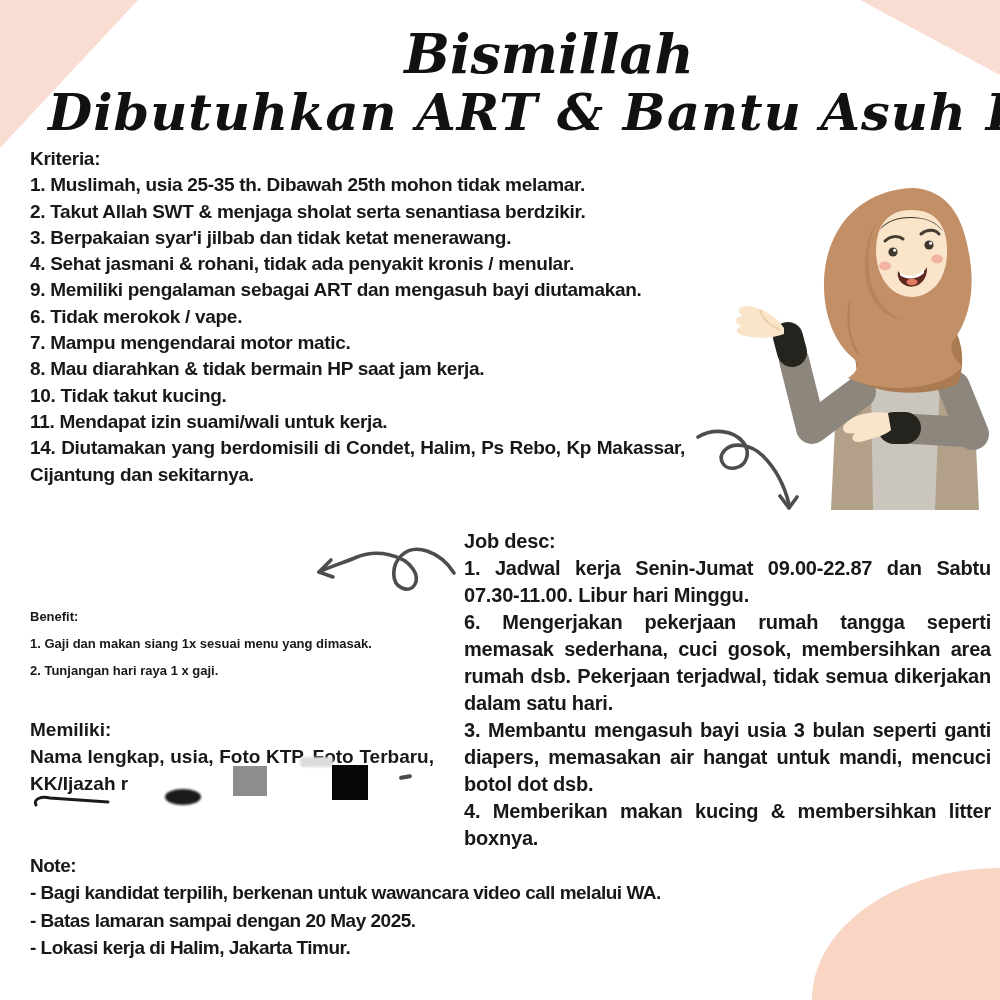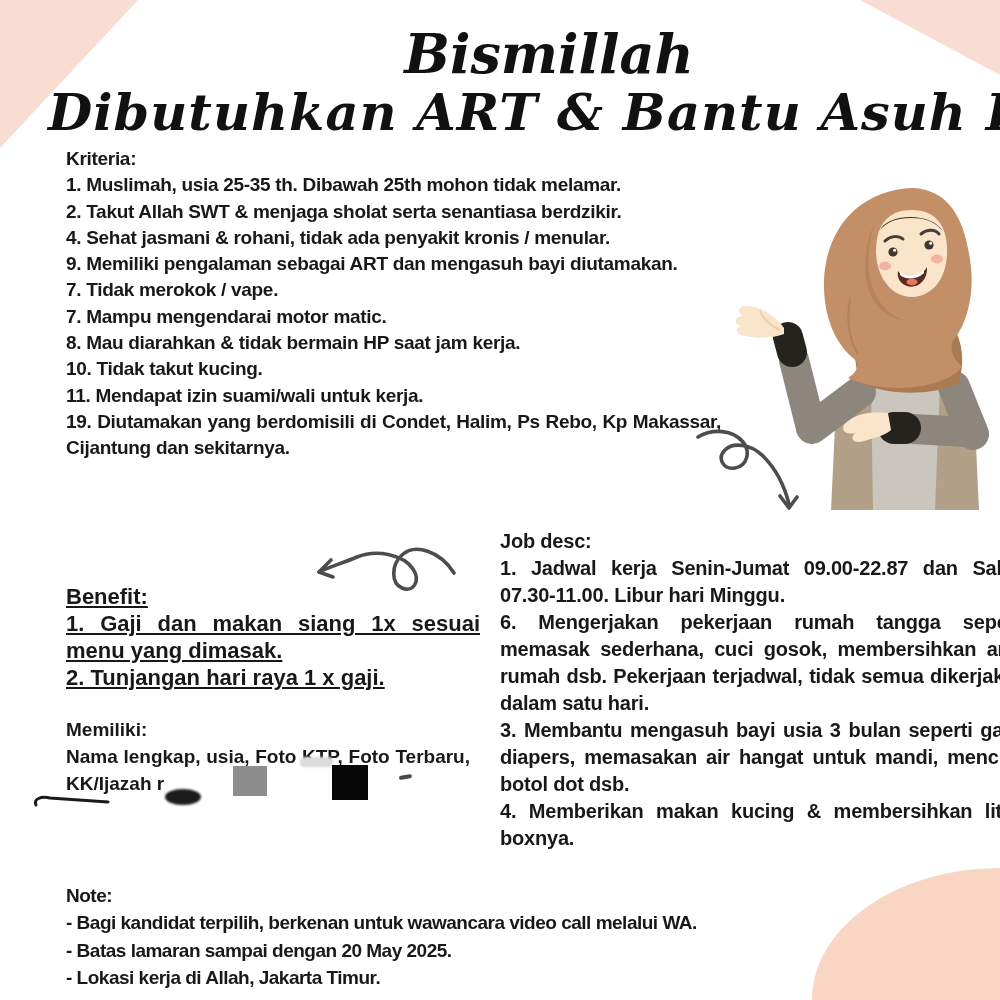--- a/index.html
+++ b/index.html
@@ -14,26 +14,26 @@
   .corner-br{position:absolute;right:0;bottom:0;width:188px;height:132px;background:#f9d6c4;
              border-top-left-radius:100% 100%;}
 
   
   .title{position:absolute;left:0;right:0;text-align:center;color:#111;
          font-family:"DejaVu Serif",serif;font-style:italic;font-weight:bold;white-space:nowrap;}
   .title1{top:22px;font-size:54px;padding-left:98px;}
   .title2{top:82px;font-size:51px;padding-left:48px;letter-spacing:1px;}
 
   
-  .tb{position:absolute;font-weight:700;color:#181818;margin-left:36px;}
+  .tb{position:absolute;font-weight:700;color:#181818;}
   .kriteria{left:30px;top:146px;width:655px;font-size:19px;line-height:26.3px;letter-spacing:-0.3px;}
   .jobdesc{left:464px;top:528px;width:527px;font-size:20px;line-height:27px;letter-spacing:-0.2px;}
-  .benefit{left:30px;top:583px;width:414px;font-size:22px;line-height:27px;text-decoration:underline;}
+  .benefit{left:30px;top:603px;width:414px;font-size:13px;line-height:27px;}
   .kirimkan{left:30px;top:716px;width:404px;font-size:19px;line-height:27px;}
-  .note{left:30px;top:882px;width:750px;font-size:19px;line-height:27.4px;letter-spacing:-0.5px;}
+  .note{left:30px;top:852px;width:750px;font-size:19px;line-height:27.4px;letter-spacing:-0.5px;}
   .just{text-align:justify;}
 
   
   .redact{position:absolute;}
   .r-gray{left:233px;top:766px;width:34px;height:30px;background:#8d8d8d;}
   .r-black{left:332px;top:765px;width:36px;height:35px;background:#070707;}
   .r-blob{left:165px;top:789px;width:36px;height:16px;background:#1b1b1b;border-radius:50%;filter:blur(1px);}
   .r-smear{left:300px;top:757px;width:33px;height:10px;background:#dcdcdc;border-radius:4px;filter:blur(1px);}
   .r-dash{left:399px;top:775px;width:13px;height:4px;background:#4a4a4a;border-radius:2px;transform:rotate(-10deg);}
   .r-stroke{left:31px;top:793px;width:80px;height:18px;}
@@ -52,28 +52,29 @@
   <div class="corner-tr"></div>
   <div class="corner-br"></div>
 
   <div class="title title1">Bismillah</div>
   <div class="title title2">Dibutuhkan ART &amp; Bantu Asuh Bayi</div>
 
   <section class="tb kriteria">
     <div>Kriteria:</div>
     <div>1. Muslimah, usia 25-35 th. Dibawah 25th mohon tidak melamar.</div>
     <div>2. Takut Allah SWT &amp; menjaga sholat serta senantiasa berdzikir.</div>
+    <div>3. Berpakaian syar'i jilbab dan tidak ketat menerawang.</div>
     <div>4. Sehat jasmani &amp; rohani, tidak ada penyakit kronis / menular.</div>
     <div>9. Memiliki pengalaman sebagai ART dan mengasuh bayi diutamakan.</div>
-    <div>7. Tidak merokok / vape.</div>
+    <div>6. Tidak merokok / vape.</div>
     <div>7. Mampu mengendarai motor matic.</div>
     <div>8. Mau diarahkan &amp; tidak bermain HP saat jam kerja.</div>
     <div>10. Tidak takut kucing.</div>
     <div>11. Mendapat izin suami/wali untuk kerja.</div>
-    <div class="just">19. Diutamakan yang berdomisili di Condet, Halim, Ps Rebo, Kp Makassar, Cijantung dan sekitarnya.</div>
+    <div class="just">14. Diutamakan yang berdomisili di Condet, Halim, Ps Rebo, Kp Makassar, Cijantung dan sekitarnya.</div>
   </section>
 
   <section class="tb jobdesc">
     <div>Job desc:</div>
     <div class="just">1. Jadwal kerja Senin-Jumat 09.00-22.87 dan Sabtu 07.30-11.00. Libur hari Minggu.</div>
     <div class="just">6. Mengerjakan pekerjaan rumah tangga seperti memasak sederhana, cuci gosok, membersihkan area rumah dsb. Pekerjaan terjadwal, tidak semua dikerjakan dalam satu hari.</div>
     <div class="just">3. Membantu mengasuh bayi usia 3 bulan seperti ganti diapers, memasakan air hangat untuk mandi, mencuci botol dot dsb.</div>
     <div class="just">4. Memberikan makan kucing &amp; membersihkan litter boxnya.</div>
   </section>
 
@@ -94,21 +95,21 @@
   <div class="redact r-blob"></div>
   <div class="redact r-dash"></div>
   <svg class="redact r-stroke" width="80" height="18" viewBox="0 0 80 18">
     <path d="M5,12 C2,6 10,3 19,5 L77,9" fill="none" stroke="#1a1a1a" stroke-width="3" stroke-linecap="round"></path>
   </svg>
 
   <section class="tb note">
     <div>Note:</div>
     <div>- Bagi kandidat terpilih, berkenan untuk wawancara video call melalui WA.</div>
     <div>- Batas lamaran sampai dengan 20 May 2025.</div>
-    <div>- Lokasi kerja di Allah, Jakarta Timur.</div>
+    <div>- Lokasi kerja di Halim, Jakarta Timur.</div>
   </section>
 
   <svg class="arrow-left" width="160" height="62" viewBox="0 0 160 62">
     <path d="M149,40 C135,18 110,10 97,22 C86,32 86,50 97,55 C108,60 116,48 108,36 C99,22 72,16 52,24 C38,30 24,34 14,39" fill="none" stroke="#4d4d4d" stroke-width="3.6" stroke-linecap="round"></path>
     <path d="M14,39 L26,27 M14,39 L28,44" fill="none" stroke="#4d4d4d" stroke-width="3.6" stroke-linecap="round"></path>
   </svg>
 
   <svg class="arrow-right" width="120" height="100" viewBox="0 0 120 100">
     <path d="M13,17 C28,8 48,10 58,22 C66,32 62,46 50,48 C38,50 32,38 40,30 C48,22 66,24 78,36 C92,50 100,68 104,84" fill="none" stroke="#4d4d4d" stroke-width="3.6" stroke-linecap="round"></path>
     <path d="M104,88 L95,76 M104,88 L112,77" fill="none" stroke="#4d4d4d" stroke-width="3.6" stroke-linecap="round"></path>

